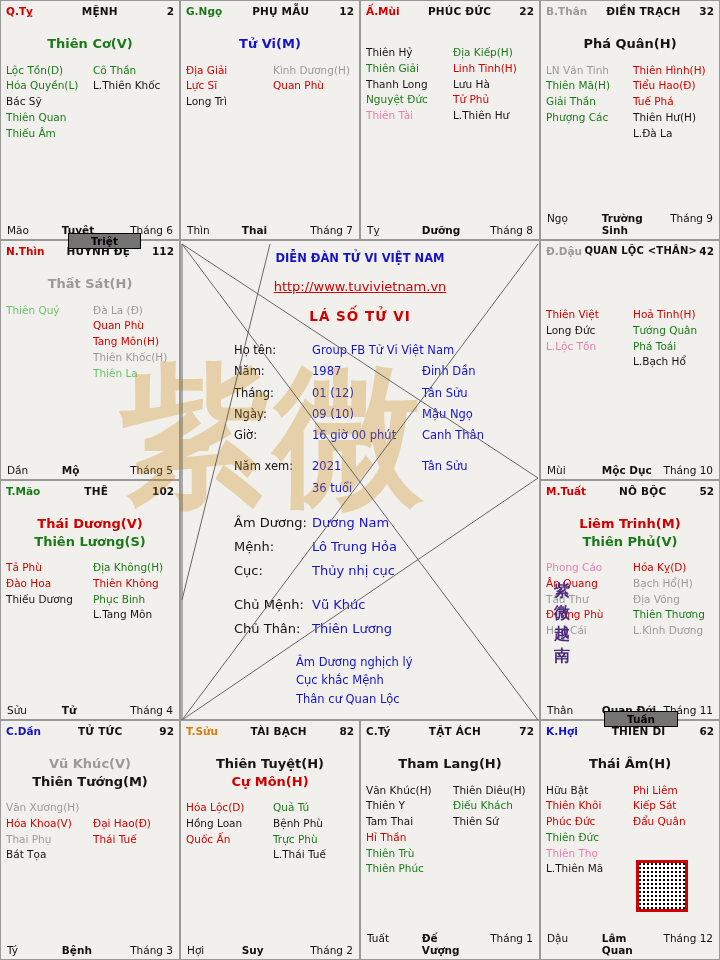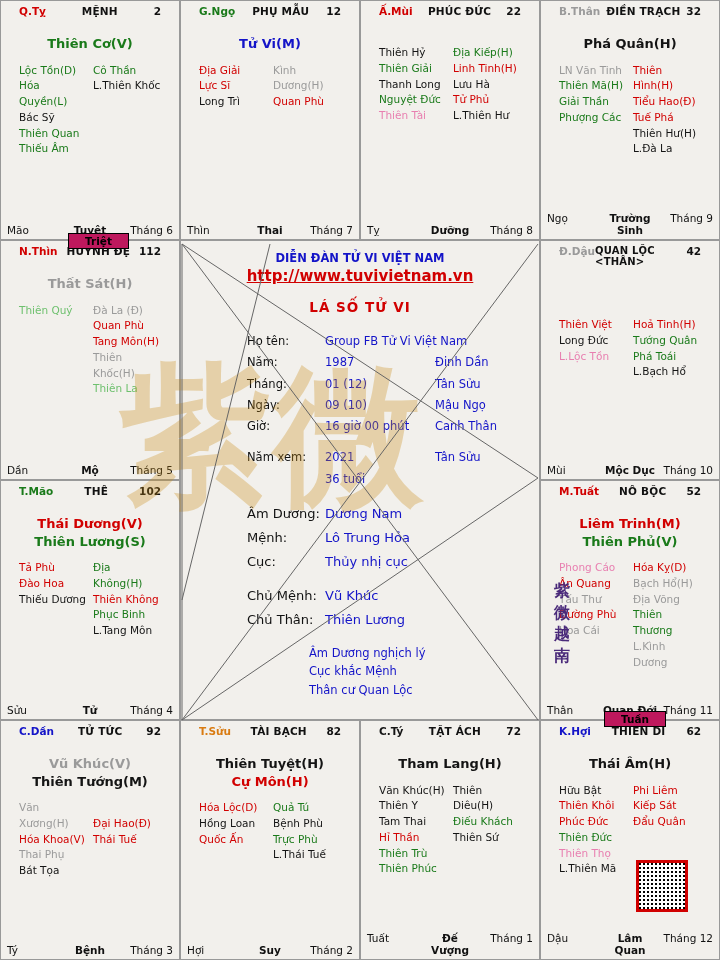--- a/index.html
+++ b/index.html
@@ -15,21 +15,21 @@
   }
   #grid {
     position:absolute; left:0; top:0; width:720px; height:960px;
     display:grid;
     grid-template-columns:180px 180px 180px 180px;
     grid-template-rows:240px 240px 240px 240px;
   }
   .cell {
     border:1px solid #999;
     position:relative;
-    padding:4px 18px;
+    padding:4px 5px;
     background:#f2f0ec;
     overflow:hidden;
   }
   .cell.center {
     grid-column: 2 / span 2;
     grid-row: 2 / span 2;
     border:1px solid #999;
     background:#f2f0ec;
   }
   .hdr { display:flex; justify-content:space-between; align-items:flex-start; font-size:10.5px; }
@@ -38,50 +38,50 @@
   .hdr .num { font-weight:bold; }
   .stars-main { text-align:center; margin-top:18px; line-height:1.35; font-size:13px; font-weight:bold; }
   .cols { display:flex; gap:6px; margin-top:10px; }
   .col { width:50%; line-height:1.5; font-size:10.5px; }
   .foot {
     position:absolute; left:0; right:0; bottom:3px;
     display:flex; justify-content:space-between;
     padding:0 6px; font-size:10.5px;margin-top:8px;
   }
   .foot .f1 { width:33%; text-align:left; }
-  .foot .f2 { width:34%; text-align:center; font-weight:bold; }
+  .foot .f2 { width:34%; font-weight:bold; }
   .foot .f3 { width:33%; text-align:right; }
 
   
   .c-red    { color:#d10000; }
   .c-green  { color:#1a7a1a; }
   .c-blue   { color:#1414c8; }
   .c-black  { color:#141414; }
   .c-gray   { color:#9a9a9a; }
   .c-pink   { color:#e87fb0; }
   .c-lgreen { color:#6ec06e; }
   .c-orange { color:#d97b12; }
 
   .badge {
     position:absolute;
-    background:#be185d;
+    background:#737373;
     border:1px solid #000;
     font-size:10.5px;
     font-weight:bold;
-    padding:1px 16px;
+    padding:1px 22px;
     color:#000;
     z-index:30;
   }
   #badge-triet { left:68px; top:233px; }
   #badge-tuan  { left:604px; top:711px; }
 
   
   #center-inner { position:relative; width:100%; height:100%; }
   .c-title1 { text-align:center; font-weight:bold; color:#1414c8; font-size:11.5px; margin-top:6px; }
-  .c-title2 { text-align:center; font-weight:bold; color:#d10000; font-size:15px; text-decoration:underline; margin-top:2px;}
+  .c-title2 { text-align:center; font-weight:normal; color:#d10000; font-size:13px; text-decoration:underline; margin-top:14px;}
   .c-title3 { text-align:center; font-weight:bold; color:#d10000; font-size:13.5px; margin-top:14px; letter-spacing:1px;}
   .info { margin:16px 0 0 48px; font-size:11.5px; line-height:1.85; }
   .info .row { display:flex; }
   .info .lbl { width:78px; color:#111; }
   .info .v1 { width:110px; color:#1414c8; }
   .info .v2 { color:#1414c8; }
   .info2 { margin:12px 0 0 48px; font-size:13px; line-height:1.85; }
   .info2 .row { display:flex; }
   .info2 .lbl { width:78px; color:#111; }
   .info2 .v1 { color:#1414c8; }

